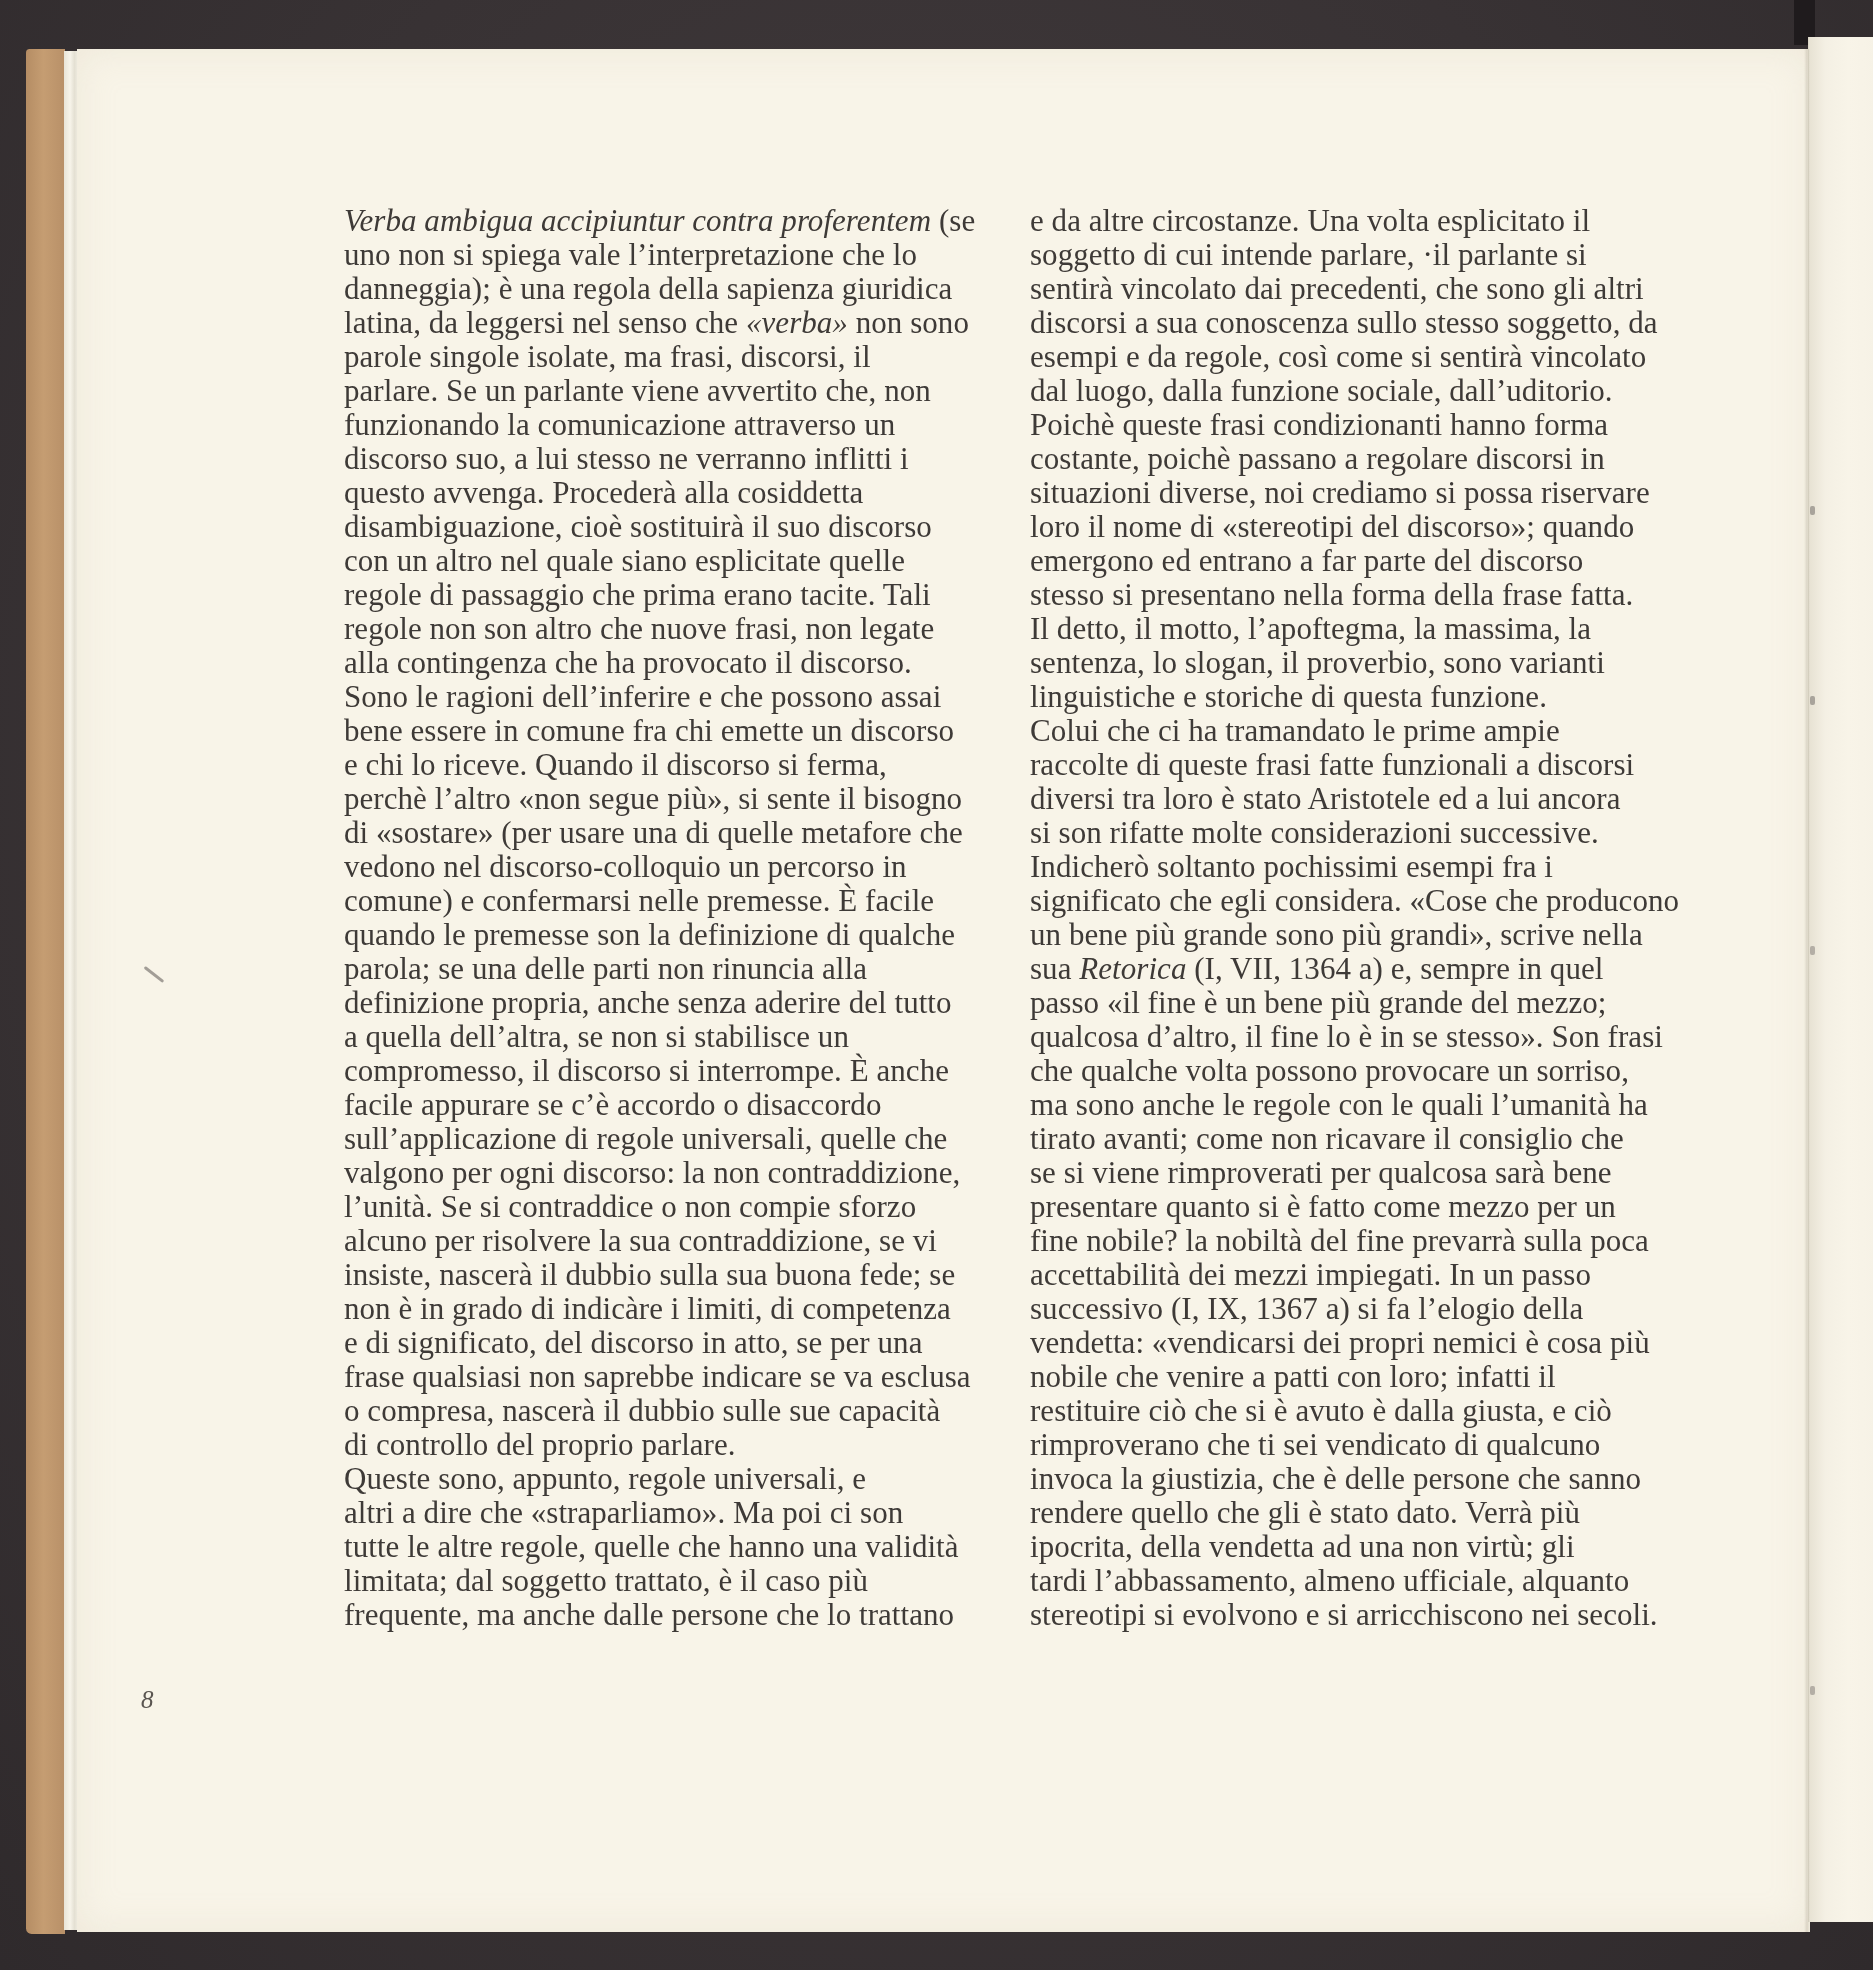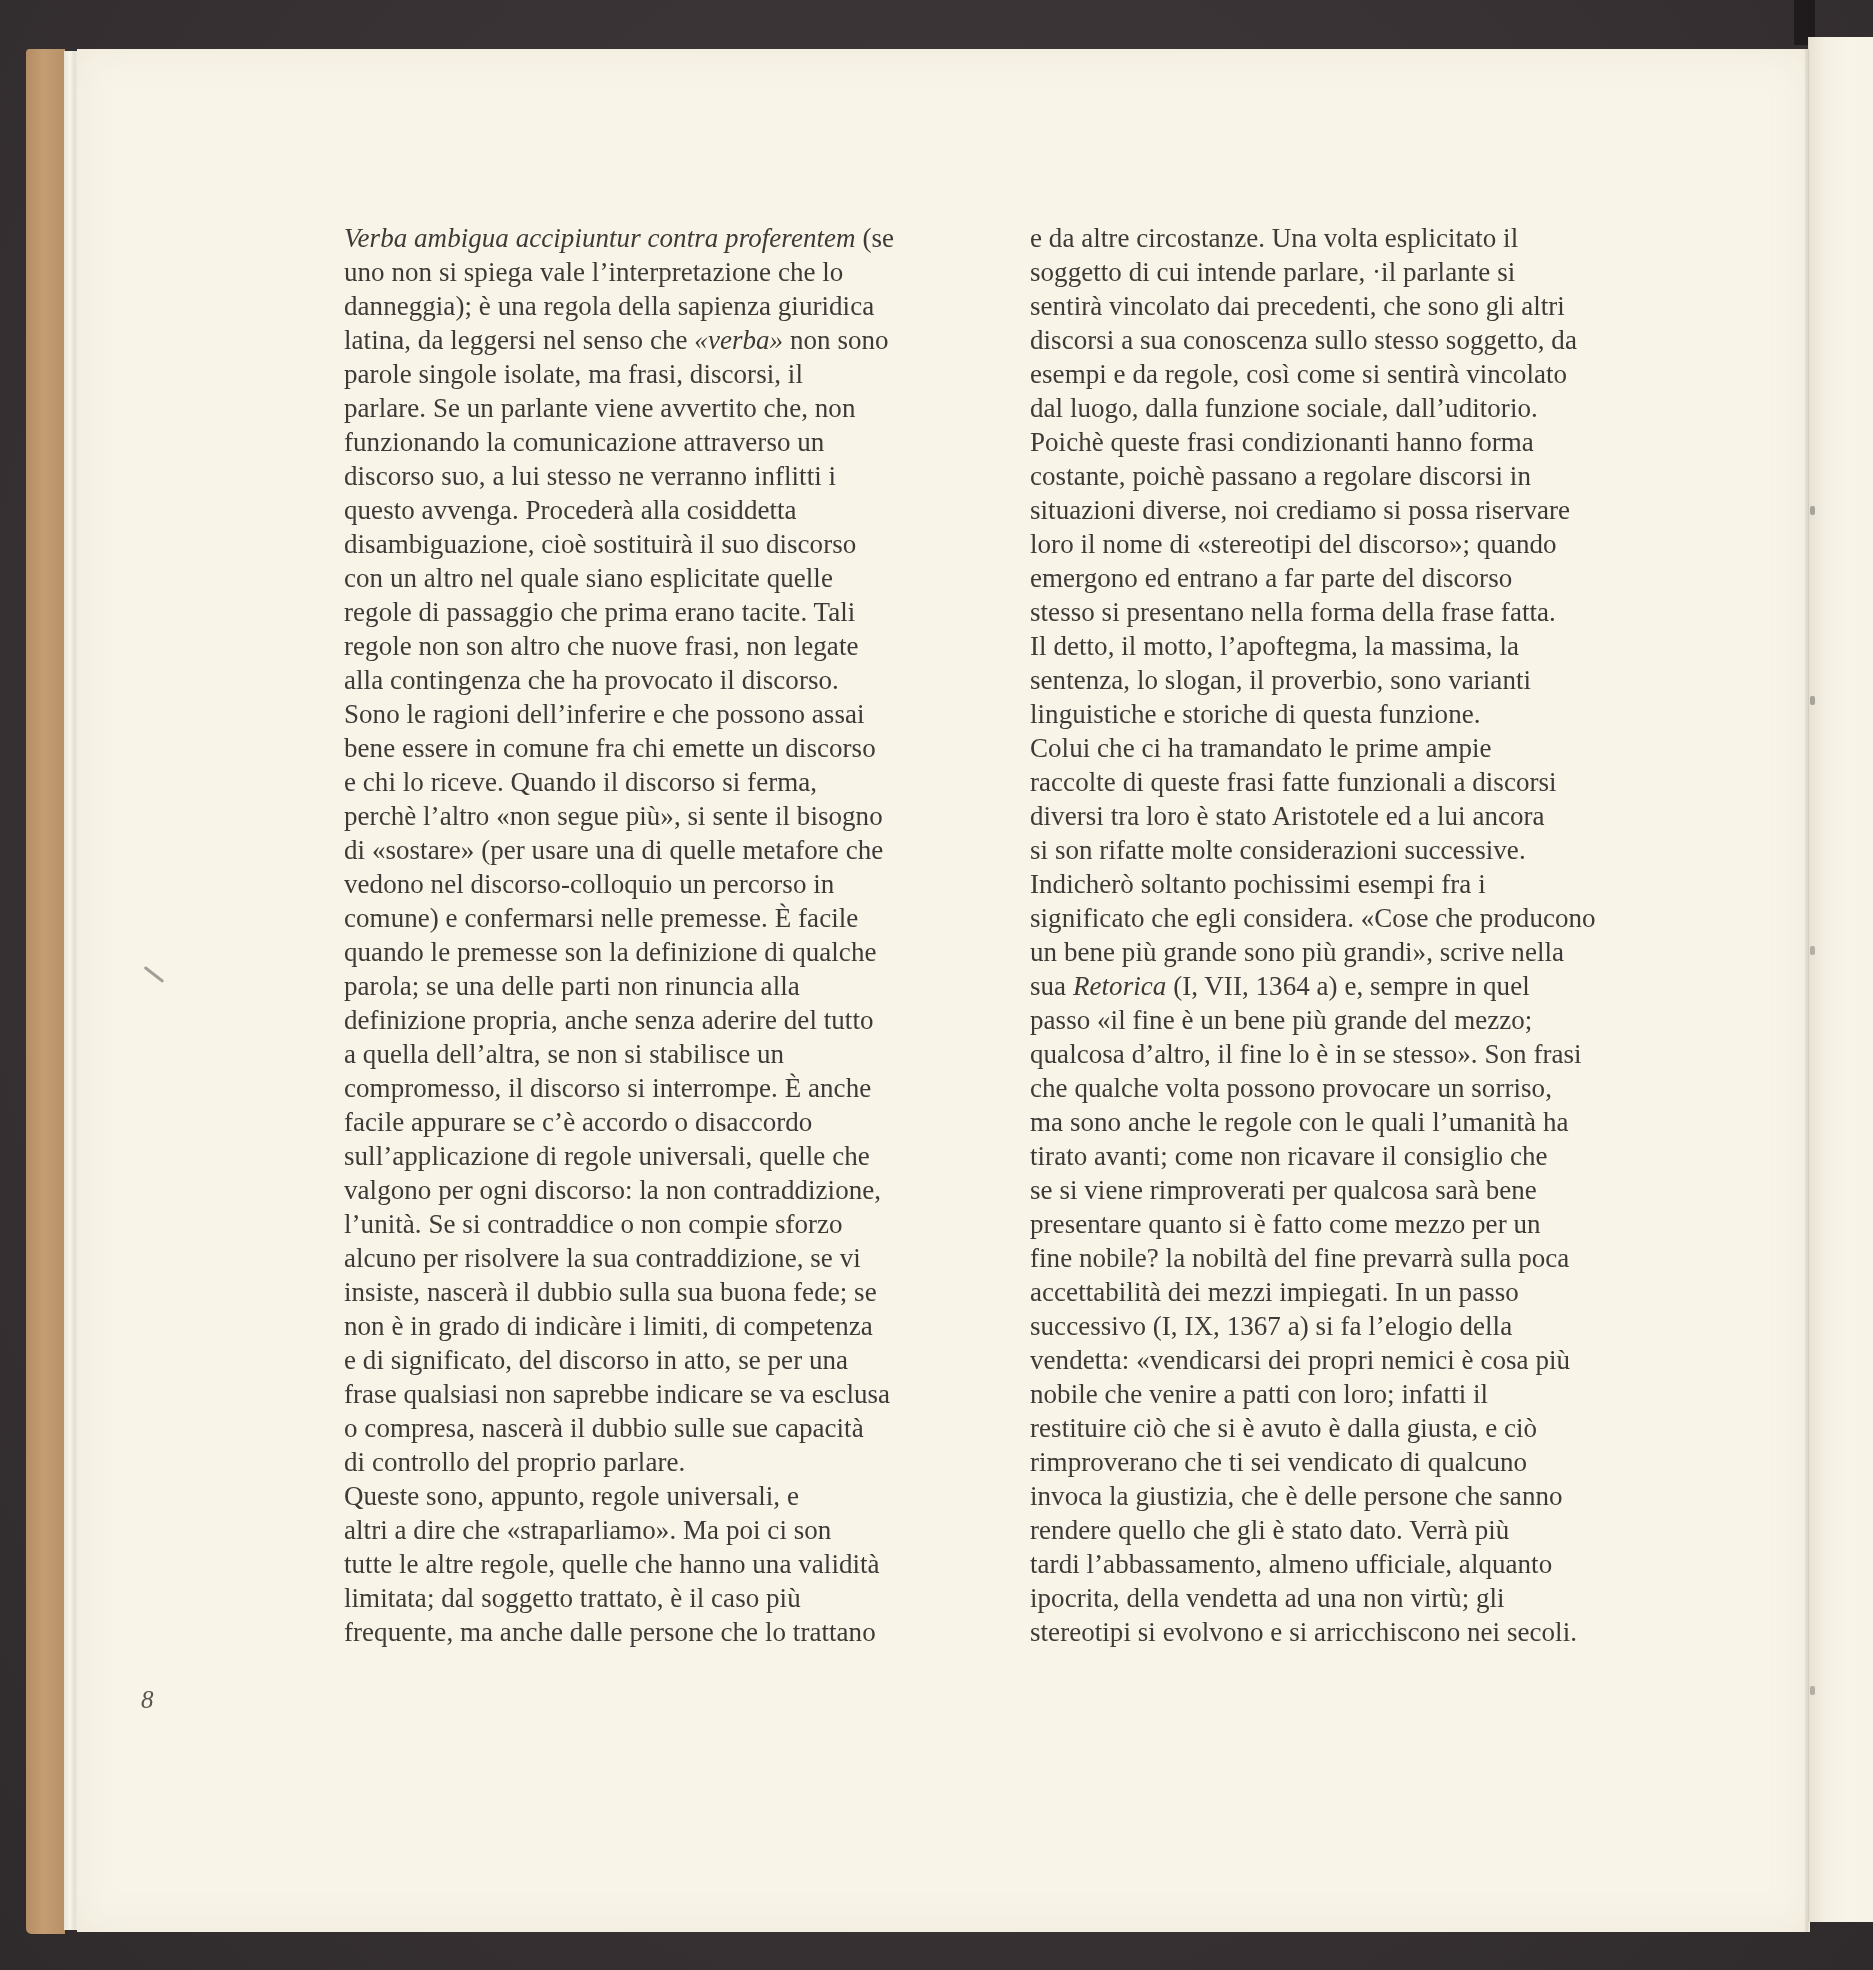--- a/index.html
+++ b/index.html
@@ -65,22 +65,22 @@
   .dark-tab {
     position: absolute;
     left: 1794px;
     top: 0;
     width: 20.6px;
     height: 45px;
     background: #1f1b1d;
   }
   .column {
     position: absolute;
-    top: 221px;
-    font-size: 27px;
+    top: 204px;
+    font-size: 31px;
     line-height: 34px;
     color: #3e3a37;
     letter-spacing: 0.05px;
   }
   .column.left {
     left: 344px;
     width: 600px;
   }
   .column.right {
     left: 1030px;
@@ -215,19 +215,19 @@
     <span class="line"><span>presentare quanto si è fatto come mezzo per un</span></span>
     <span class="line"><span>fine nobile? la nobiltà del fine prevarrà sulla poca</span></span>
     <span class="line"><span>accettabilità dei mezzi impiegati. In un passo</span></span>
     <span class="line"><span>successivo (I, IX, 1367 a) si fa l’elogio della</span></span>
     <span class="line"><span>vendetta: «vendicarsi dei propri nemici è cosa più</span></span>
     <span class="line"><span>nobile che venire a patti con loro; infatti il</span></span>
     <span class="line"><span>restituire ciò che si è avuto è dalla giusta, e ciò</span></span>
     <span class="line"><span>rimproverano che ti sei vendicato di qualcuno</span></span>
     <span class="line"><span>invoca la giustizia, che è delle persone che sanno</span></span>
     <span class="line"><span>rendere quello che gli è stato dato. Verrà più</span></span>
+    <span class="line"><span>ipocrita, della vendetta ad una non virtù; gli</span></span>
     <span class="line"><span>tardi l’abbassamento, almeno ufficiale, alquanto</span></span>
-    <span class="line"><span>ipocrita, della vendetta ad una non virtù; gli</span></span>
     <span class="line"><span>stereotipi si evolvono e si arricchiscono nei secoli.</span></span>
   </div>
 
 <div class="page-number">8</div>
 
 
 </body></html>

